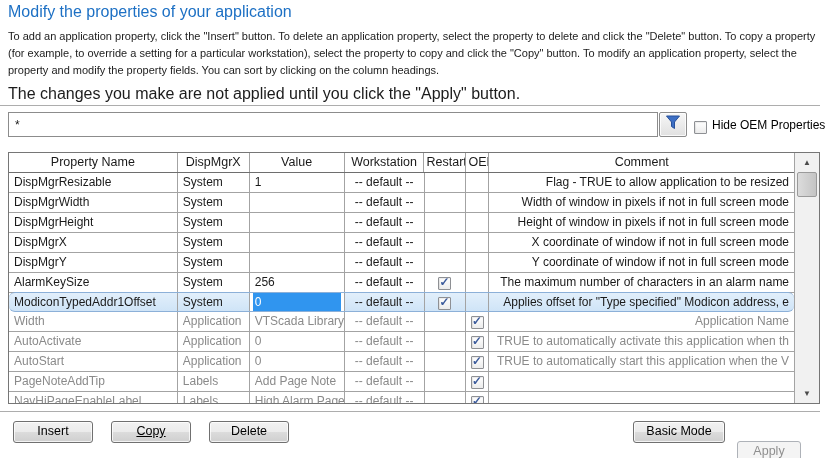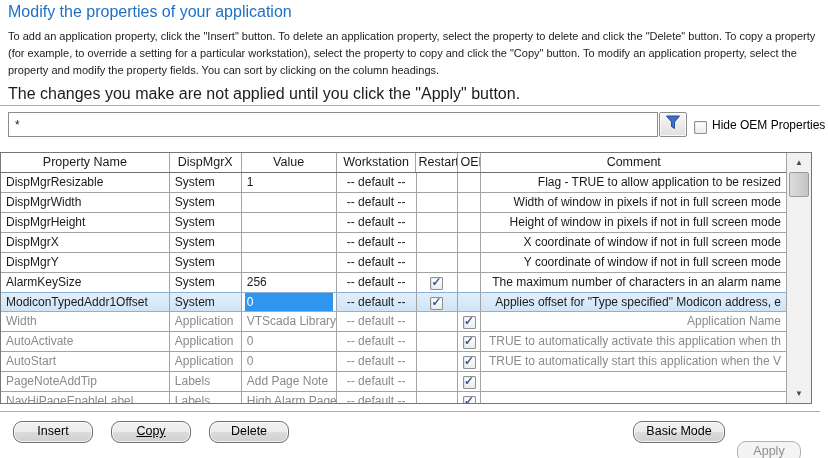--- a/index.html
+++ b/index.html
@@ -51,31 +51,31 @@
   }
   .cb .check {
     position: absolute; left: 0px; top: -2px;
     font-size: 12px; font-weight: bold; color: #3a5a9b; line-height: 13px;
   }
   #hide-oem-box { left: 694px; top: 118px; }
   #hide-oem-label { left: 712px; top: 118px; font-size: 12px; color:#000; }
 
   
   #prop-table {
-    left: 0; top: 152px; width: 812px; height: 252px;
+    left: 8px; top: 152px; width: 812px; height: 252px;
     border: 1px solid #767676; background: #fff; overflow: hidden;
     display: flex;
   }
   #table-main { width: 786px; overflow: hidden; }
   .trow { display: flex; height: 20px; border-bottom: 1px solid #a3a3a3; background:#fff; }
   .trow.header { border-bottom: 1px solid #6e6e6e; }
   .trow.selected {
     background: linear-gradient(to bottom,#e2effb,#cfe4f7);
     border-top: 1px solid #8cb0d8; border-bottom: 1px solid #8cb0d8;
-    height: 20px; margin-top: -1px;
+    height: 20px; margin-top: -1px; border-radius: 6px;
   }
   .trow.oem { color: #8a8a8a; }
   .tcell {
     border-right: 1px solid #a3a3a3; height: 100%;
     font-size: 12px; line-height: 18px;
     padding: 0 5px; white-space: nowrap; overflow: hidden;
   }
   .header .tcell { text-align: center; font-size: 12.5px; padding: 0 2px; }
   .c-name { width: 169px; }
   .c-sec { width: 72px; }
@@ -101,21 +101,21 @@
   #scroll-down { bottom: 2px; }
   #scroll-thumb {
     position: absolute; top: 19px; left: 2px; right: 2px; height: 25px;
     background: linear-gradient(to right,#dcdcdc,#c4c4c4);
     border: 1px solid #9a9a9a; border-radius: 2px;
   }
 
   
   .btn {
     position: absolute; height: 22px;
-    border: 1px solid #707070; border-radius: 9px;
+    border: 1px solid #707070; border-radius: 3px;
     background: linear-gradient(to bottom,#f2f2f2 0%,#ebebeb 50%,#dcdcdc 50%,#cfcfcf 100%);
     box-shadow: inset 0 0 0 1px rgba(255,255,255,.75);
     font-family: "Liberation Sans", sans-serif;
     font-size: 12.5px; color: #000; text-align: center; line-height: 19px;
   }
   .btn.disabled {
     border-color: #aeb2b8; background: #f4f4f4;
     color: #8f8f8f; box-shadow: none;
   }
   #btn-insert { left: 13px;  top: 421px; width: 80px; }

